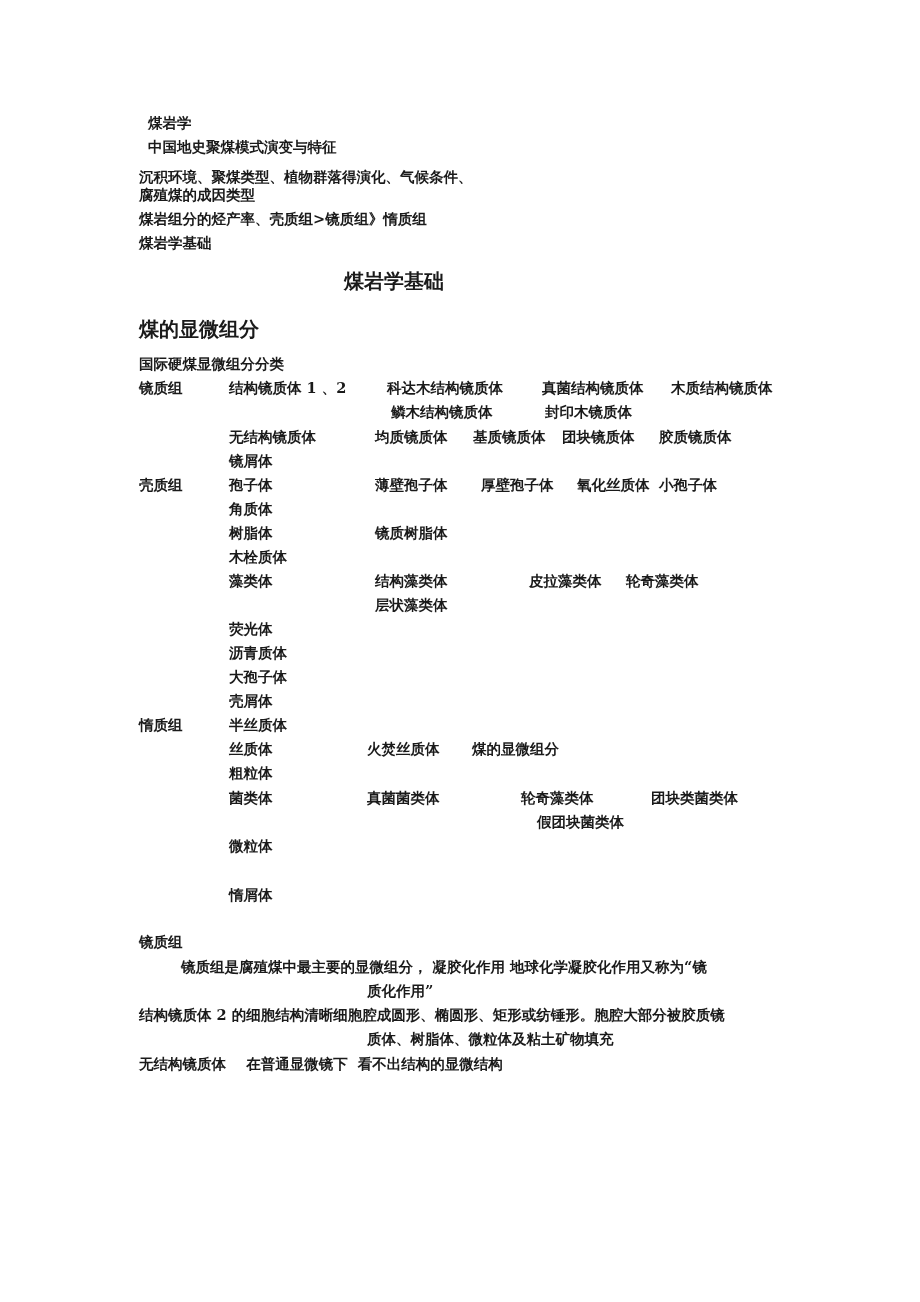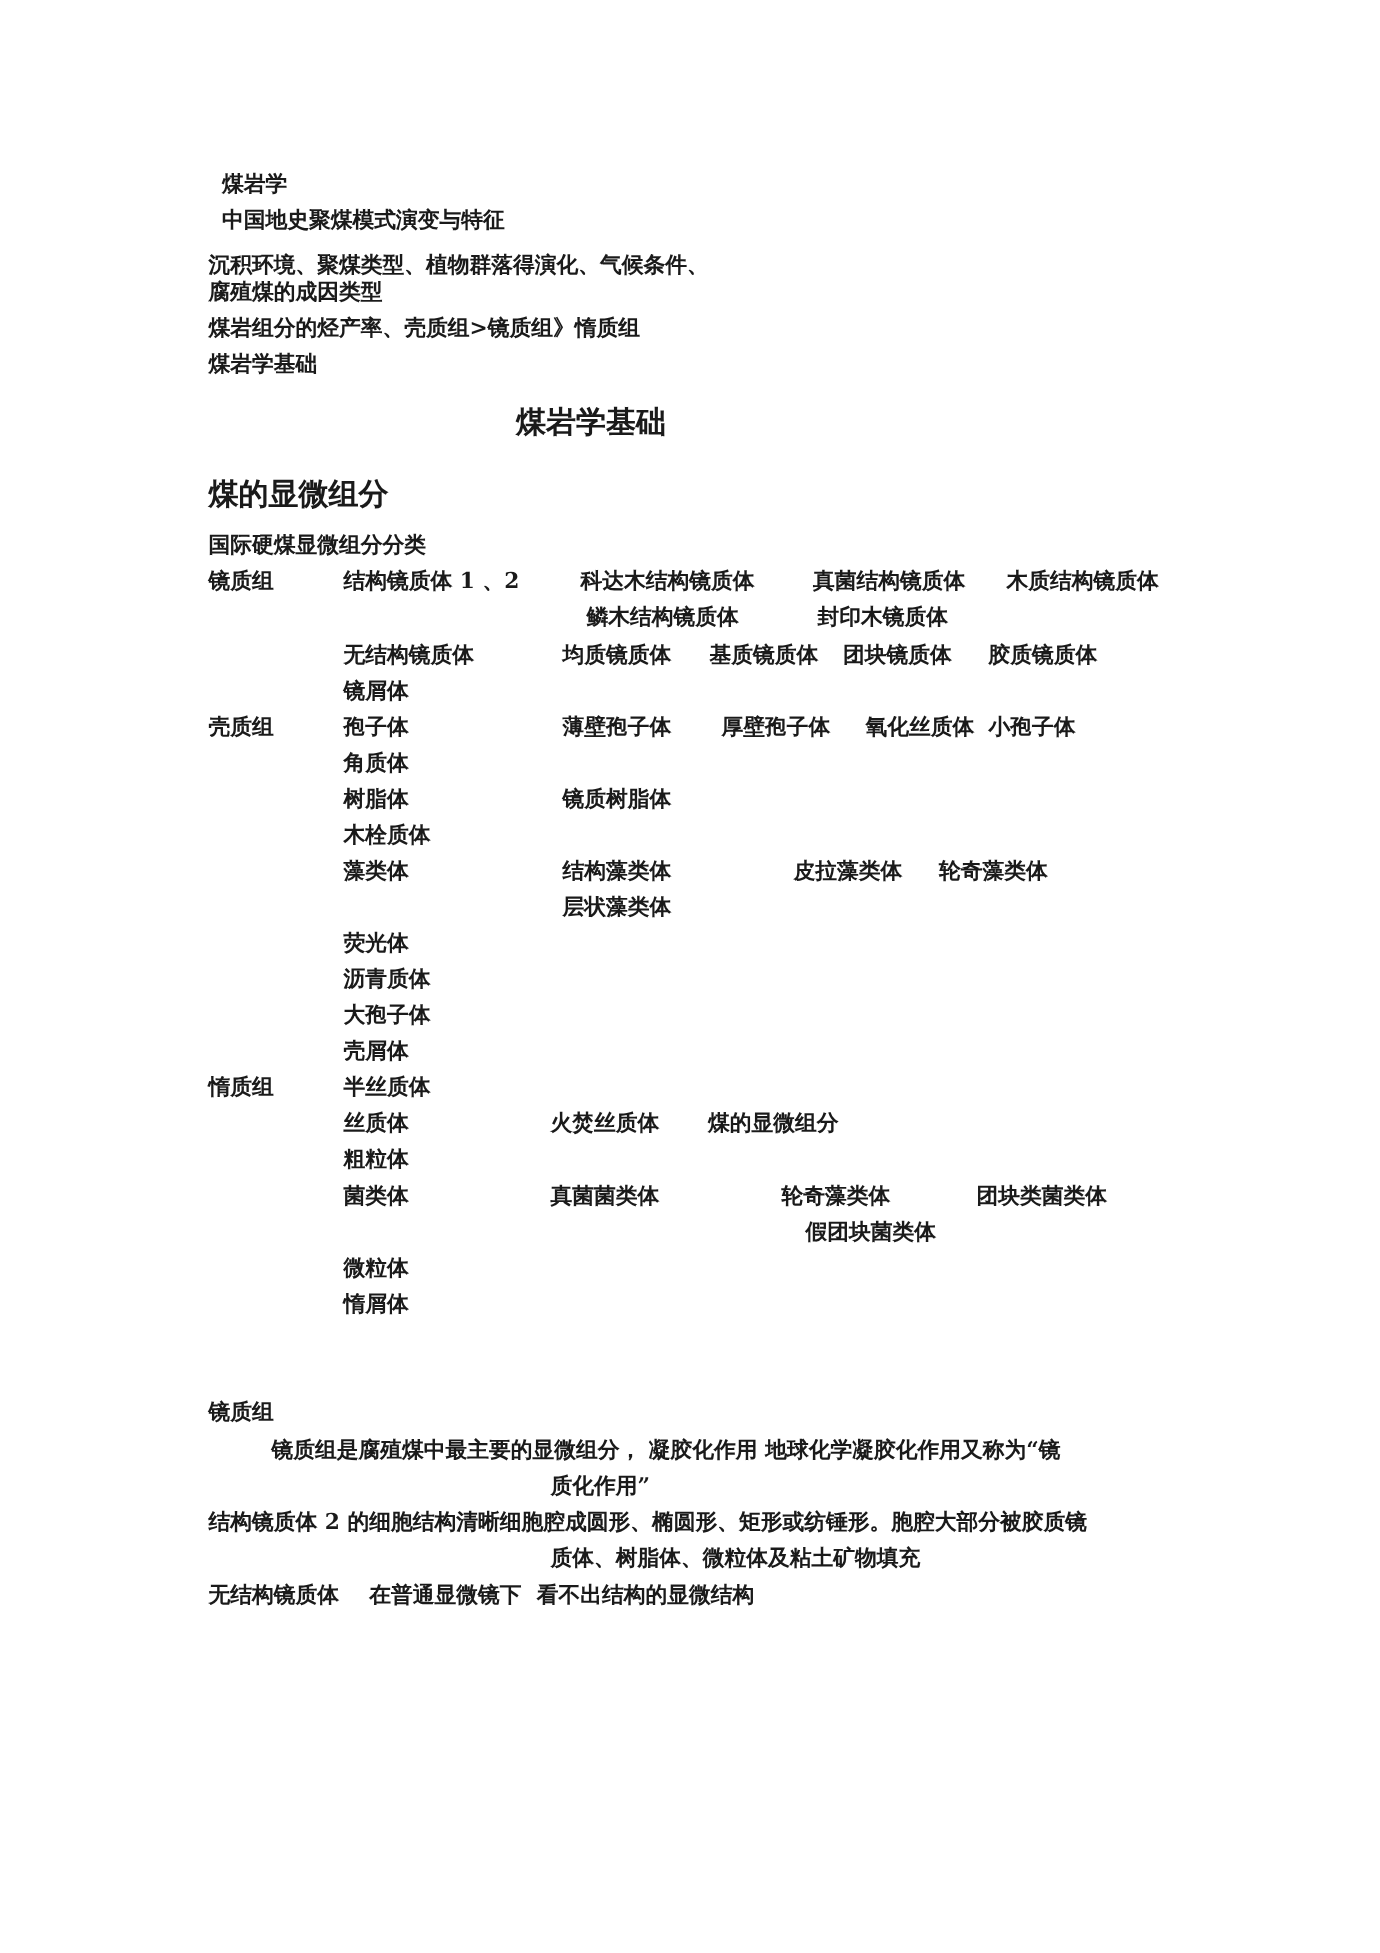--- a/index.html
+++ b/index.html
@@ -80,20 +80,20 @@
 <div class="t" style="left:229px;top:764px">粗粒体</div>
 
 <div class="t" style="left:229px;top:789px">菌类体</div>
 <div class="t" style="left:367px;top:789px">真菌菌类体</div>
 <div class="t" style="left:521px;top:789px">轮奇藻类体</div>
 <div class="t" style="left:651px;top:789px">团块类菌类体</div>
 
 <div class="t" style="left:537px;top:813px">假团块菌类体</div>
 
 <div class="t" style="left:229px;top:837px">微粒体</div>
-<div class="t" style="left:229px;top:861px">惰屑体</div>
+<div class="t" style="left:229px;top:886px">惰屑体</div>
 
 <div class="t" style="left:139px;top:933px">镜质组</div>
 <div class="t" style="left:181px;top:958px">镜质组是腐殖煤中最主要的显微组分，   凝胶化作用      地球化学凝胶化作用又称为“镜</div>
 <div class="t" style="left:367px;top:982px">质化作用”</div>
 <div class="t" style="left:139px;top:1006px">结构镜质体 2 的细胞结构清晰细胞腔成圆形、椭圆形、矩形或纺锤形。胞腔大部分被胶质镜</div>
 <div class="t" style="left:367px;top:1030px">质体、树脂体、微粒体及粘土矿物填充</div>
 <div class="t" style="left:139px;top:1055px;white-space:pre">无结构镜质体    在普通显微镜下  看不出结构的显微结构</div>
 
 </body></html>

